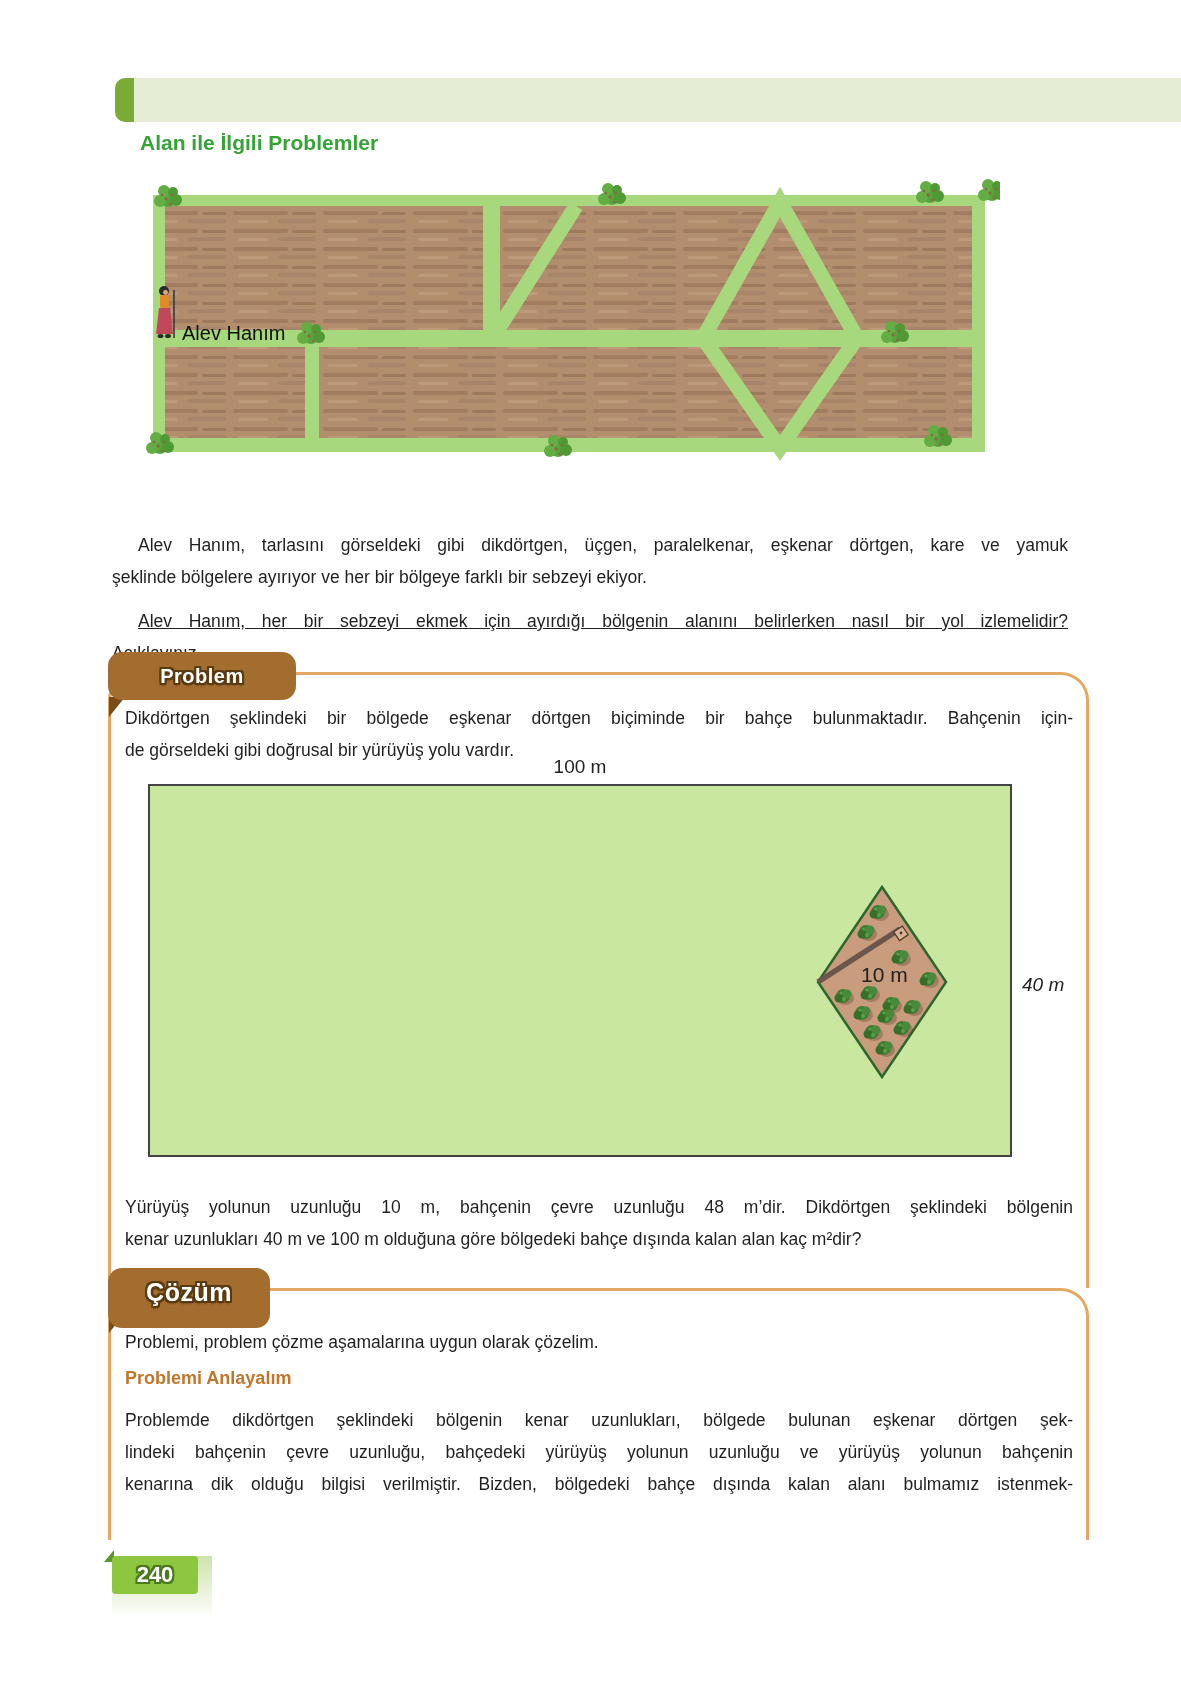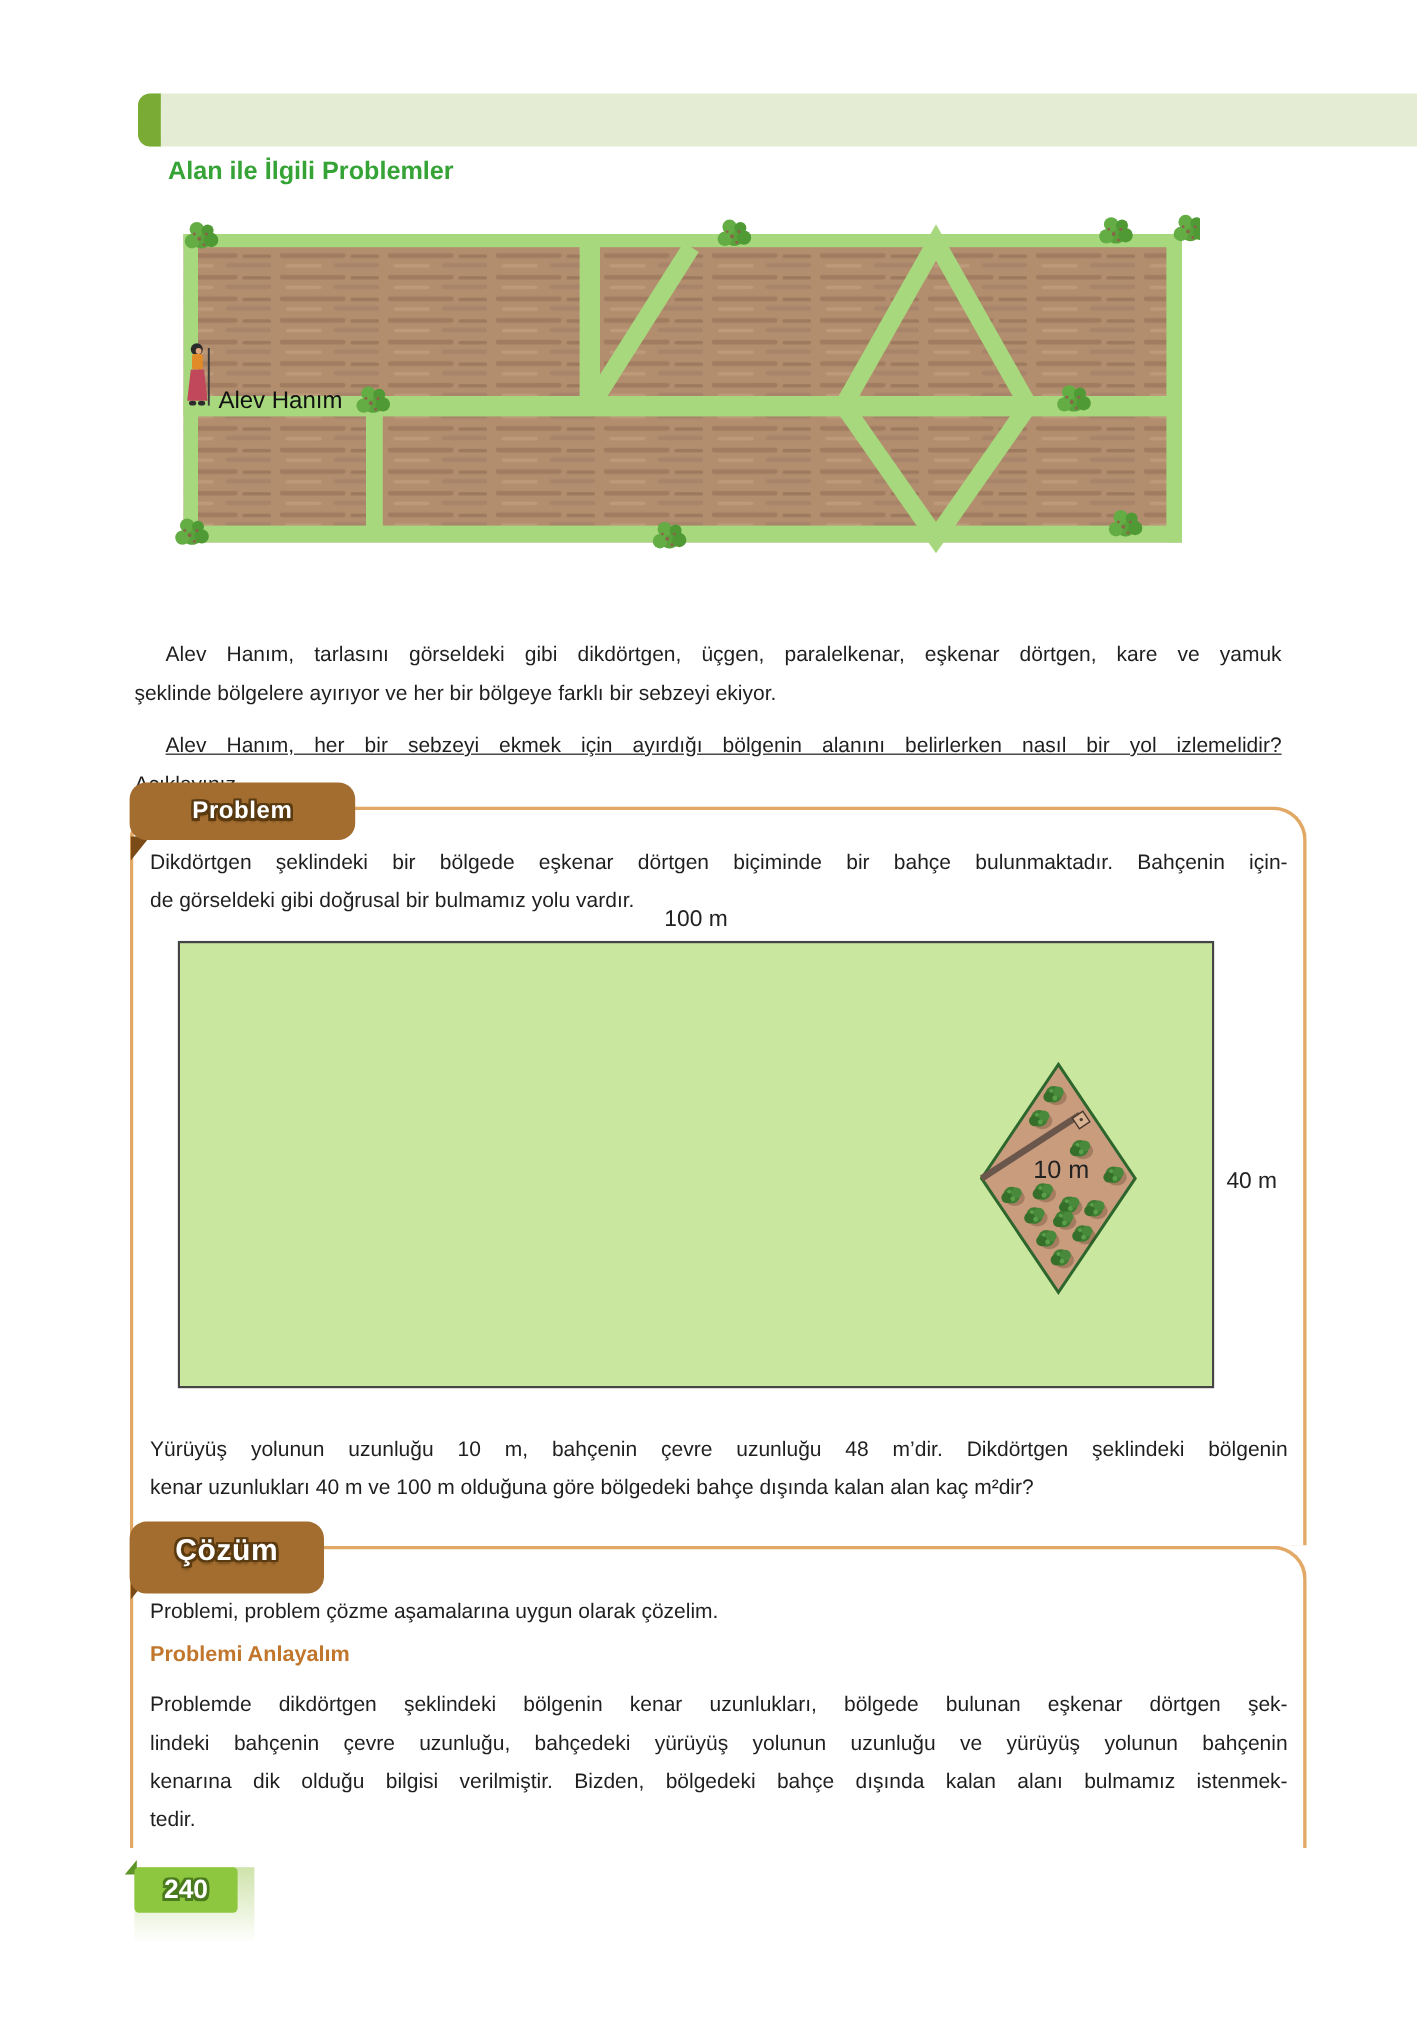--- a/index.html
+++ b/index.html
@@ -33,21 +33,21 @@
   .badge-text{letter-spacing:.5px;
      text-shadow:-2px -2px 0 #5a3a10,0 -2px 0 #5a3a10,2px -2px 0 #5a3a10,-2px 0 0 #5a3a10,
       2px 0 0 #5a3a10,-2px 2px 0 #5a3a10,0 2px 0 #5a3a10,2px 2px 0 #5a3a10,0 3px 2px rgba(60,35,5,.4);}
   .fold{width:0;height:0;z-index:4;}
   .fold-problem{left:109px;top:697px;border-top:20px solid #7a4b16;border-right:16px solid transparent;}
   .fold-cozum{left:109px;top:1313px;border-top:20px solid #7a4b16;border-right:16px solid transparent;}
   .problem-body{left:125px;top:702px;width:948px;z-index:2;}
   .question{left:125px;top:1191px;width:948px;}
   .dim-label{font-size:19px;color:#222222;}
   .label-100m{left:148px;top:756px;width:864px;text-align:center;}
-  .label-40m{left:1022px;top:974px;}
+  .label-40m{left:1022px;top:974px;font-style:italic;}
   .sol-intro{left:125px;top:1326px;width:948px;}
   .sol-heading{left:125px;top:1368px;font-size:18px;font-weight:bold;color:var(--heading-orange);}
   .sol-body{left:125px;top:1404px;width:948px;}
   .page-glow{left:112px;top:1556px;width:100px;height:70px;
       background:linear-gradient(180deg,#cfe3ab 0%,rgba(255,255,255,0) 90%);}
   .page-badge{left:112px;top:1556px;width:86px;height:38px;background:var(--page-green);
       border-radius:4px;text-align:center;line-height:38px;font-size:22px;font-weight:bold;
       color:#fff;z-index:6;
       text-shadow:-2px -2px 0 #4a7a1e,0 -2px 0 #4a7a1e,2px -2px 0 #4a7a1e,-2px 0 0 #4a7a1e,
        2px 0 0 #4a7a1e,-2px 2px 0 #4a7a1e,0 2px 0 #4a7a1e,2px 2px 0 #4a7a1e;}
@@ -133,21 +133,21 @@
 </div>
 
 <div class="abs problem-box"></div>
 <div class="abs badge badge-problem">
   <span class="badge-text">Problem</span>
 </div>
 <div class="abs fold fold-problem"></div>
 
 <div class="abs problem-body bodytext">
   <div class="jline">Dikdörtgen şeklindeki bir bölgede eşkenar dörtgen biçiminde bir bahçe bulunmaktadır. Bahçenin için-</div>
-  <div class="lline">de görseldeki gibi doğrusal bir bulmamız yolu vardır.</div>
+  <div class="lline">de görseldeki gibi doğrusal bir yürüyüş yolu vardır.</div>
 </div>
 
 <div class="abs dim-label label-100m">100 m</div>
 <svg class="abs" style="left:148px;top:784px;" width="864" height="373" viewBox="0 0 864 373">
   <defs>
     <g id="bush">
       <ellipse cx="2.5" cy="2" rx="8.5" ry="7" fill="rgba(70,45,20,.28)"></ellipse>
       <circle cx="0" cy="0" r="7" fill="#3f7d33"></circle>
       <circle cx="-4" cy="2" r="4.5" fill="#356f2a"></circle>
       <circle cx="4" cy="-2" r="4.5" fill="#49893b"></circle>
@@ -193,18 +193,17 @@
 <div class="abs fold fold-cozum"></div>
 
 <div class="abs sol-intro bodytext">
   <div class="lline">Problemi, problem çözme aşamalarına uygun olarak çözelim.</div>
 </div>
 <div class="abs sol-heading">Problemi Anlayalım</div>
 <div class="abs sol-body bodytext">
   <div class="jline">Problemde dikdörtgen şeklindeki bölgenin kenar uzunlukları, bölgede bulunan eşkenar dörtgen şek-</div>
   <div class="jline">lindeki bahçenin çevre uzunluğu, bahçedeki yürüyüş yolunun uzunluğu ve yürüyüş yolunun bahçenin</div>
   <div class="jline">kenarına dik olduğu bilgisi verilmiştir. Bizden, bölgedeki bahçe dışında kalan alanı bulmamız istenmek-</div>
-  <div class="lline">tedir.</div>
 </div>
 
 <div class="abs page-glow"></div>
 <div class="abs page-fold"></div>
 <div class="abs page-badge">240</div>
 
 </body></html>

